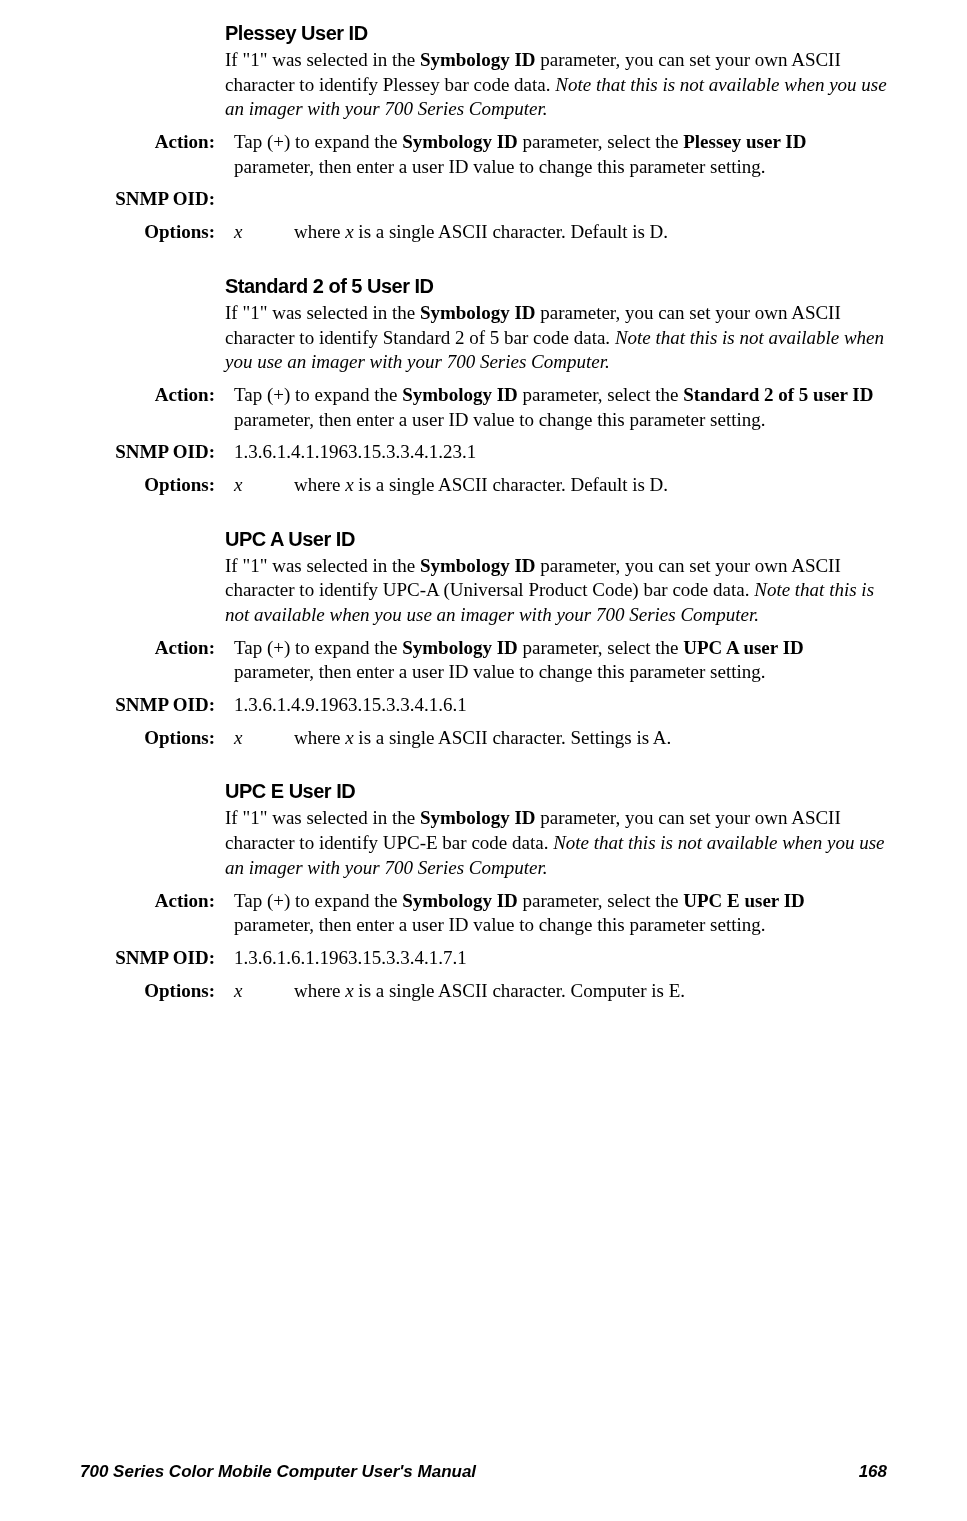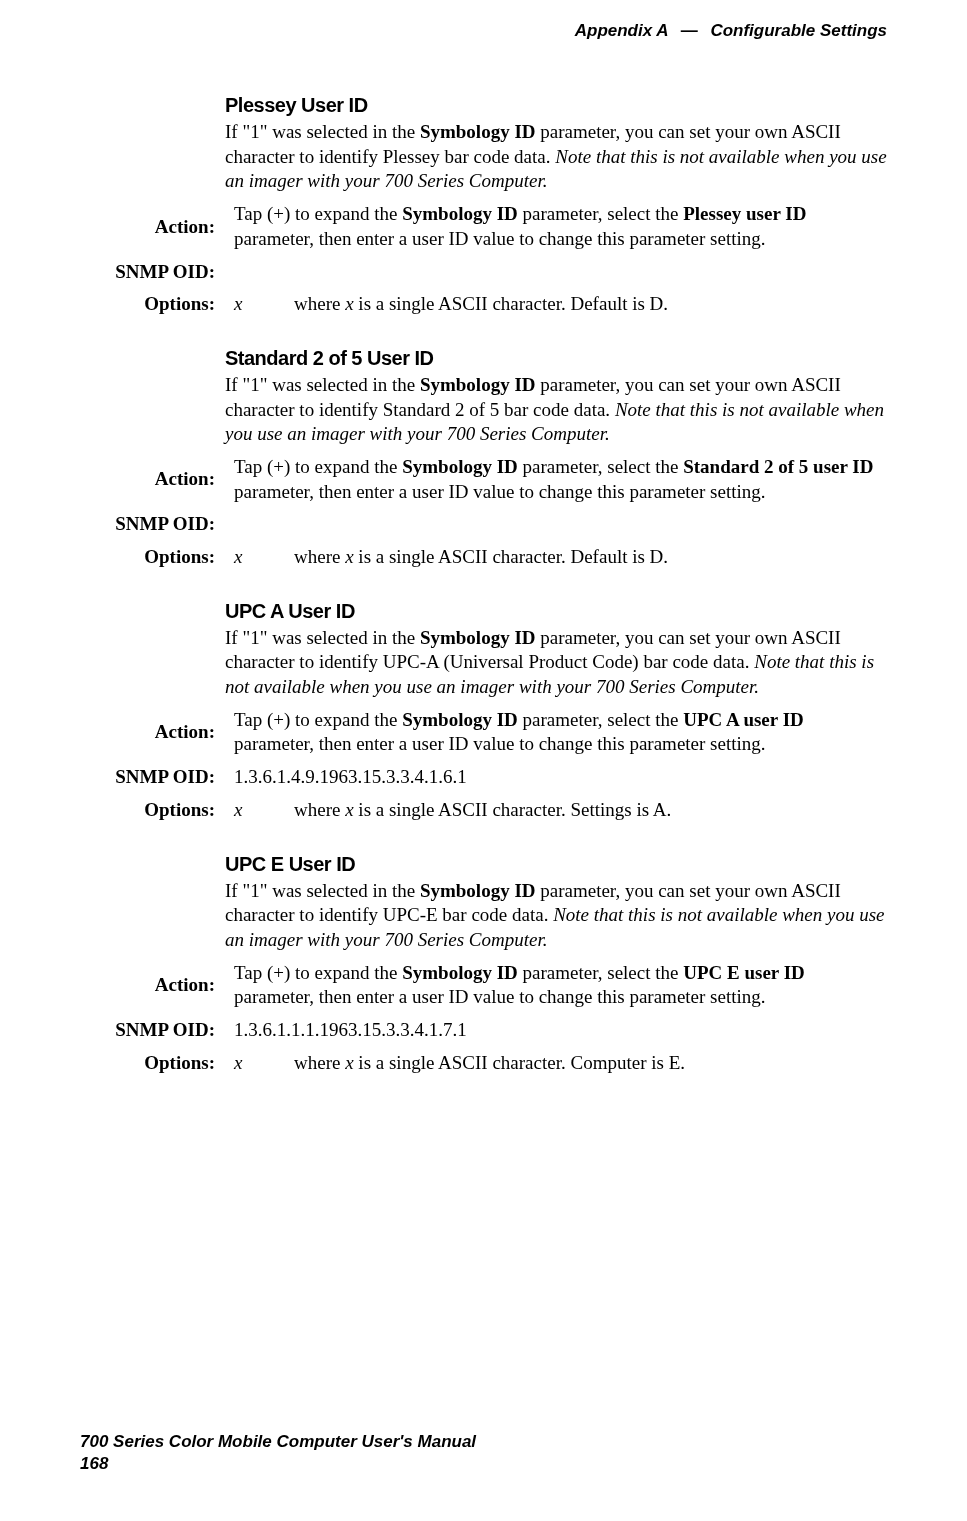--- a/index.html
+++ b/index.html
@@ -29,50 +29,49 @@
       font-size: 17px;
       margin-bottom: 50px;
     }
     .header .sep {
       font-style: normal;
       font-weight: bold;
       padding: 0 8px;
     }
     .footer {
       position: absolute;
-      bottom: 46px;
+      bottom: 38px;
       left: 80px;
       right: 80px;
       font-family: Arial, Helvetica, sans-serif;
       font-weight: bold;
       font-style: italic;
       font-size: 17px;
       display: flex;
       justify-content: space-between;
-      flex-direction: column;
     }
     .section {
       margin-bottom: 28px;
     }
     .section-title {
       font-family: Arial, Helvetica, sans-serif;
       font-weight: bold;
       font-size: 20px;
       margin-left: 145px;
       margin-bottom: 2px;
       letter-spacing: -0.5px;
     }
     .intro {
       margin-left: 145px;
       margin-bottom: 8px;
     }
     .row {
       display: flex;
       margin-bottom: 8px;
-      align-items: center;
+      align-items: flex-start;
     }
     .label {
       width: 135px;
       flex-shrink: 0;
       text-align: right;
       font-weight: bold;
       padding-right: 10px;
     }
     .value {
       flex: 1;
@@ -90,25 +89,20 @@
       flex: 1;
     }
     .bold { font-weight: bold; }
     .italic { font-style: italic; }
     .x { font-style: italic; }
   </style>
 </head>
 <body>
 
 <div class="page">
-  <div class="header">
-    <span>Appendix A</span>
-    <span class="sep">—</span>
-    <span>Configurable Settings</span>
-  </div>
 
   <div class="section">
     <div class="section-title">Plessey User ID</div>
     <div class="intro">
       <span>If "1" was selected in the </span><span class="bold">Symbology ID</span><span> parameter, you can set your own ASCII character to identify Plessey bar code data. </span><span class="italic">Note that this is not available when you use an imager with your 700 Series Computer.</span>
     </div>
     <div class="row">
       <div class="label">Action:</div>
       <div class="value">
         <span>Tap (+) to expand the </span><span class="bold">Symbology ID</span><span> parameter, select the </span><span class="bold">Plessey user ID</span><span> parameter, then enter a user ID value to change this parameter setting.</span>
@@ -134,20 +128,21 @@
       <span>If "1" was selected in the </span><span class="bold">Symbology ID</span><span> parameter, you can set your own ASCII character to identify Standard 2 of 5 bar code data. </span><span class="italic">Note that this is not available when you use an imager with your 700 Series Computer.</span>
     </div>
     <div class="row">
       <div class="label">Action:</div>
       <div class="value">
         <span>Tap (+) to expand the </span><span class="bold">Symbology ID</span><span> parameter, select the </span><span class="bold">Standard 2 of 5 user ID</span><span> parameter, then enter a user ID value to change this parameter setting.</span>
       </div>
     </div>
     <div class="row">
       <div class="label">SNMP OID:</div>
+      <div class="value">1.3.6.1.4.1.1963.15.3.3.4.1.23.1</div>
     </div>
     <div class="row">
       <div class="label">Options:</div>
       <div class="value opt-row">
         <div class="opt-sym">x</div>
         <div class="opt-desc">
           <span>where </span><span class="x">x</span><span> is a single ASCII character. Default is D.</span>
         </div>
       </div>
     </div>
@@ -185,21 +180,21 @@
       <span>If "1" was selected in the </span><span class="bold">Symbology ID</span><span> parameter, you can set your own ASCII character to identify UPC-E bar code data. </span><span class="italic">Note that this is not available when you use an imager with your 700 Series Computer.</span>
     </div>
     <div class="row">
       <div class="label">Action:</div>
       <div class="value">
         <span>Tap (+) to expand the </span><span class="bold">Symbology ID</span><span> parameter, select the </span><span class="bold">UPC E user ID</span><span> parameter, then enter a user ID value to change this parameter setting.</span>
       </div>
     </div>
     <div class="row">
       <div class="label">SNMP OID:</div>
-      <div class="value">1.3.6.1.1.1.1963.15.3.3.4.1.7.1</div>
+      <div class="value">1.3.6.1.6.1.1963.15.3.3.4.1.7.1</div>
     </div>
     <div class="row">
       <div class="label">Options:</div>
       <div class="value opt-row">
         <div class="opt-sym">x</div>
         <div class="opt-desc">
           <span>where </span><span class="x">x</span><span> is a single ASCII character. Computer is E.</span>
         </div>
       </div>
     </div>

